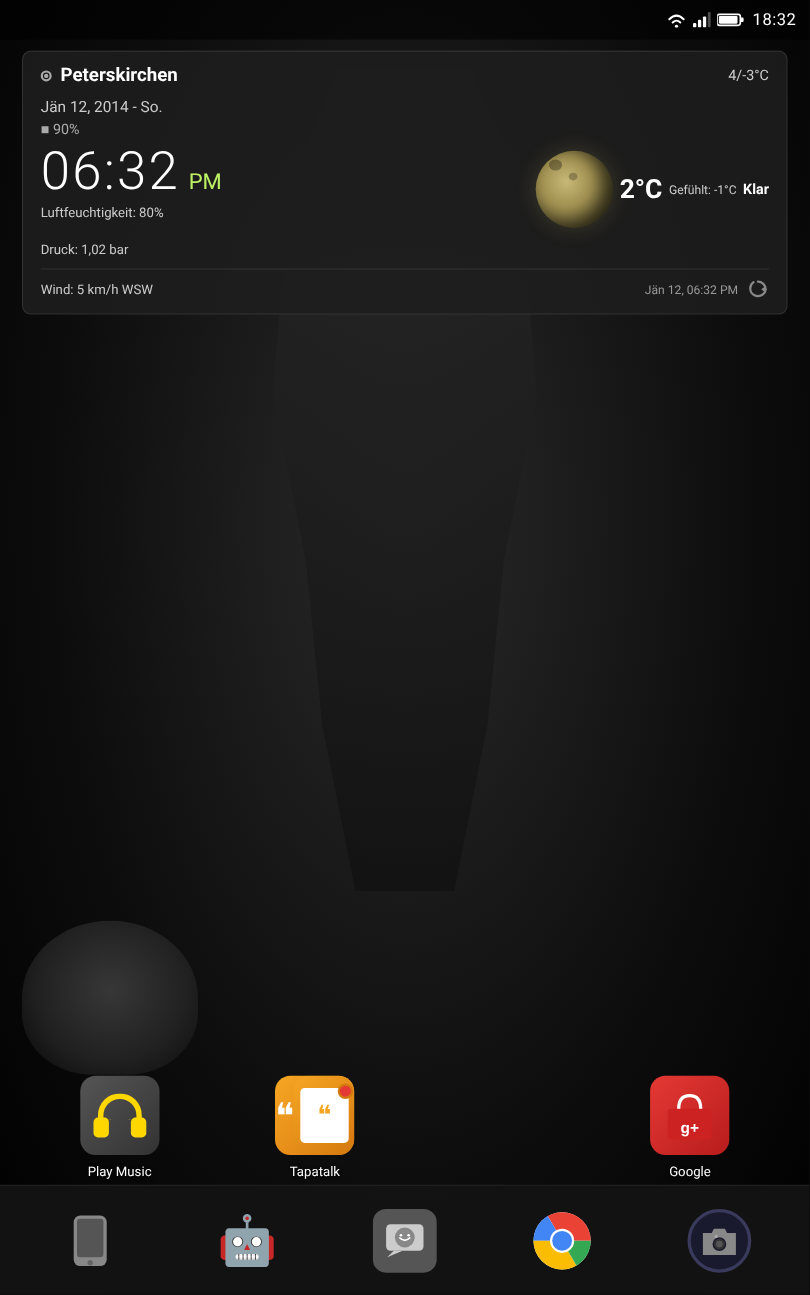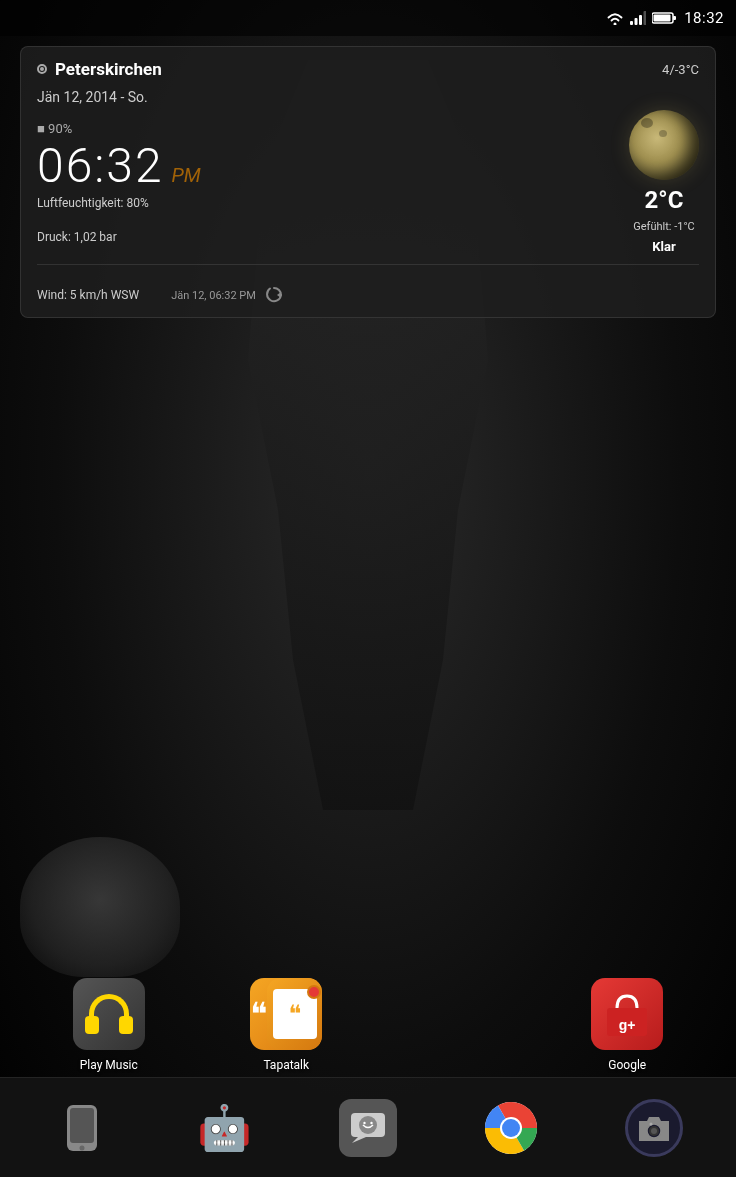--- a/index.html
+++ b/index.html
@@ -176,44 +176,42 @@
 
     #clock-time {
       color: white;
       font-size: 48px;
       font-weight: 300;
       letter-spacing: 2px;
       line-height: 1;
     }
 
     #clock-ampm {
-      color: #a16207;
+      color: #bef264;
       font-size: 20px;
       font-weight: 400;
-      font-style: italic;
     }
 
     .humidity-pressure {
       margin-top: 6px;
     }
 
     #humidity-text {
       color: #ccc;
       font-size: 12px;
       margin-bottom: 20px;
     }
 
     #pressure-text {
       color: #ccc;
       font-size: 12px;
     }
 
     .widget-right {
       display: flex;
-      flex-direction: column;
       align-items: center;
       gap: 6px;
     }
 
     
     .moon-icon {
       width: 70px;
       height: 70px;
       background: radial-gradient(ellipse at 40% 40%, #c8b878 0%, #a09050 40%, #605830 80%, #302810 100%);
       border-radius: 50%;
@@ -259,24 +257,24 @@
 
     #weather-condition {
       color: white;
       font-size: 13px;
       font-weight: bold;
       text-align: center;
     }
 
     .widget-footer {
       display: flex;
-      justify-content: flex-start;
+      justify-content: space-between;
       align-items: center;
       margin-top: 10px;
-      padding-top: 20px;
+      padding-top: 8px;
       border-top: 1px solid rgba(255,255,255,0.1);
     }
 
     #wind-text {
       color: #ccc;
       font-size: 12px;
     }
 
     .footer-right {
       display: flex;

